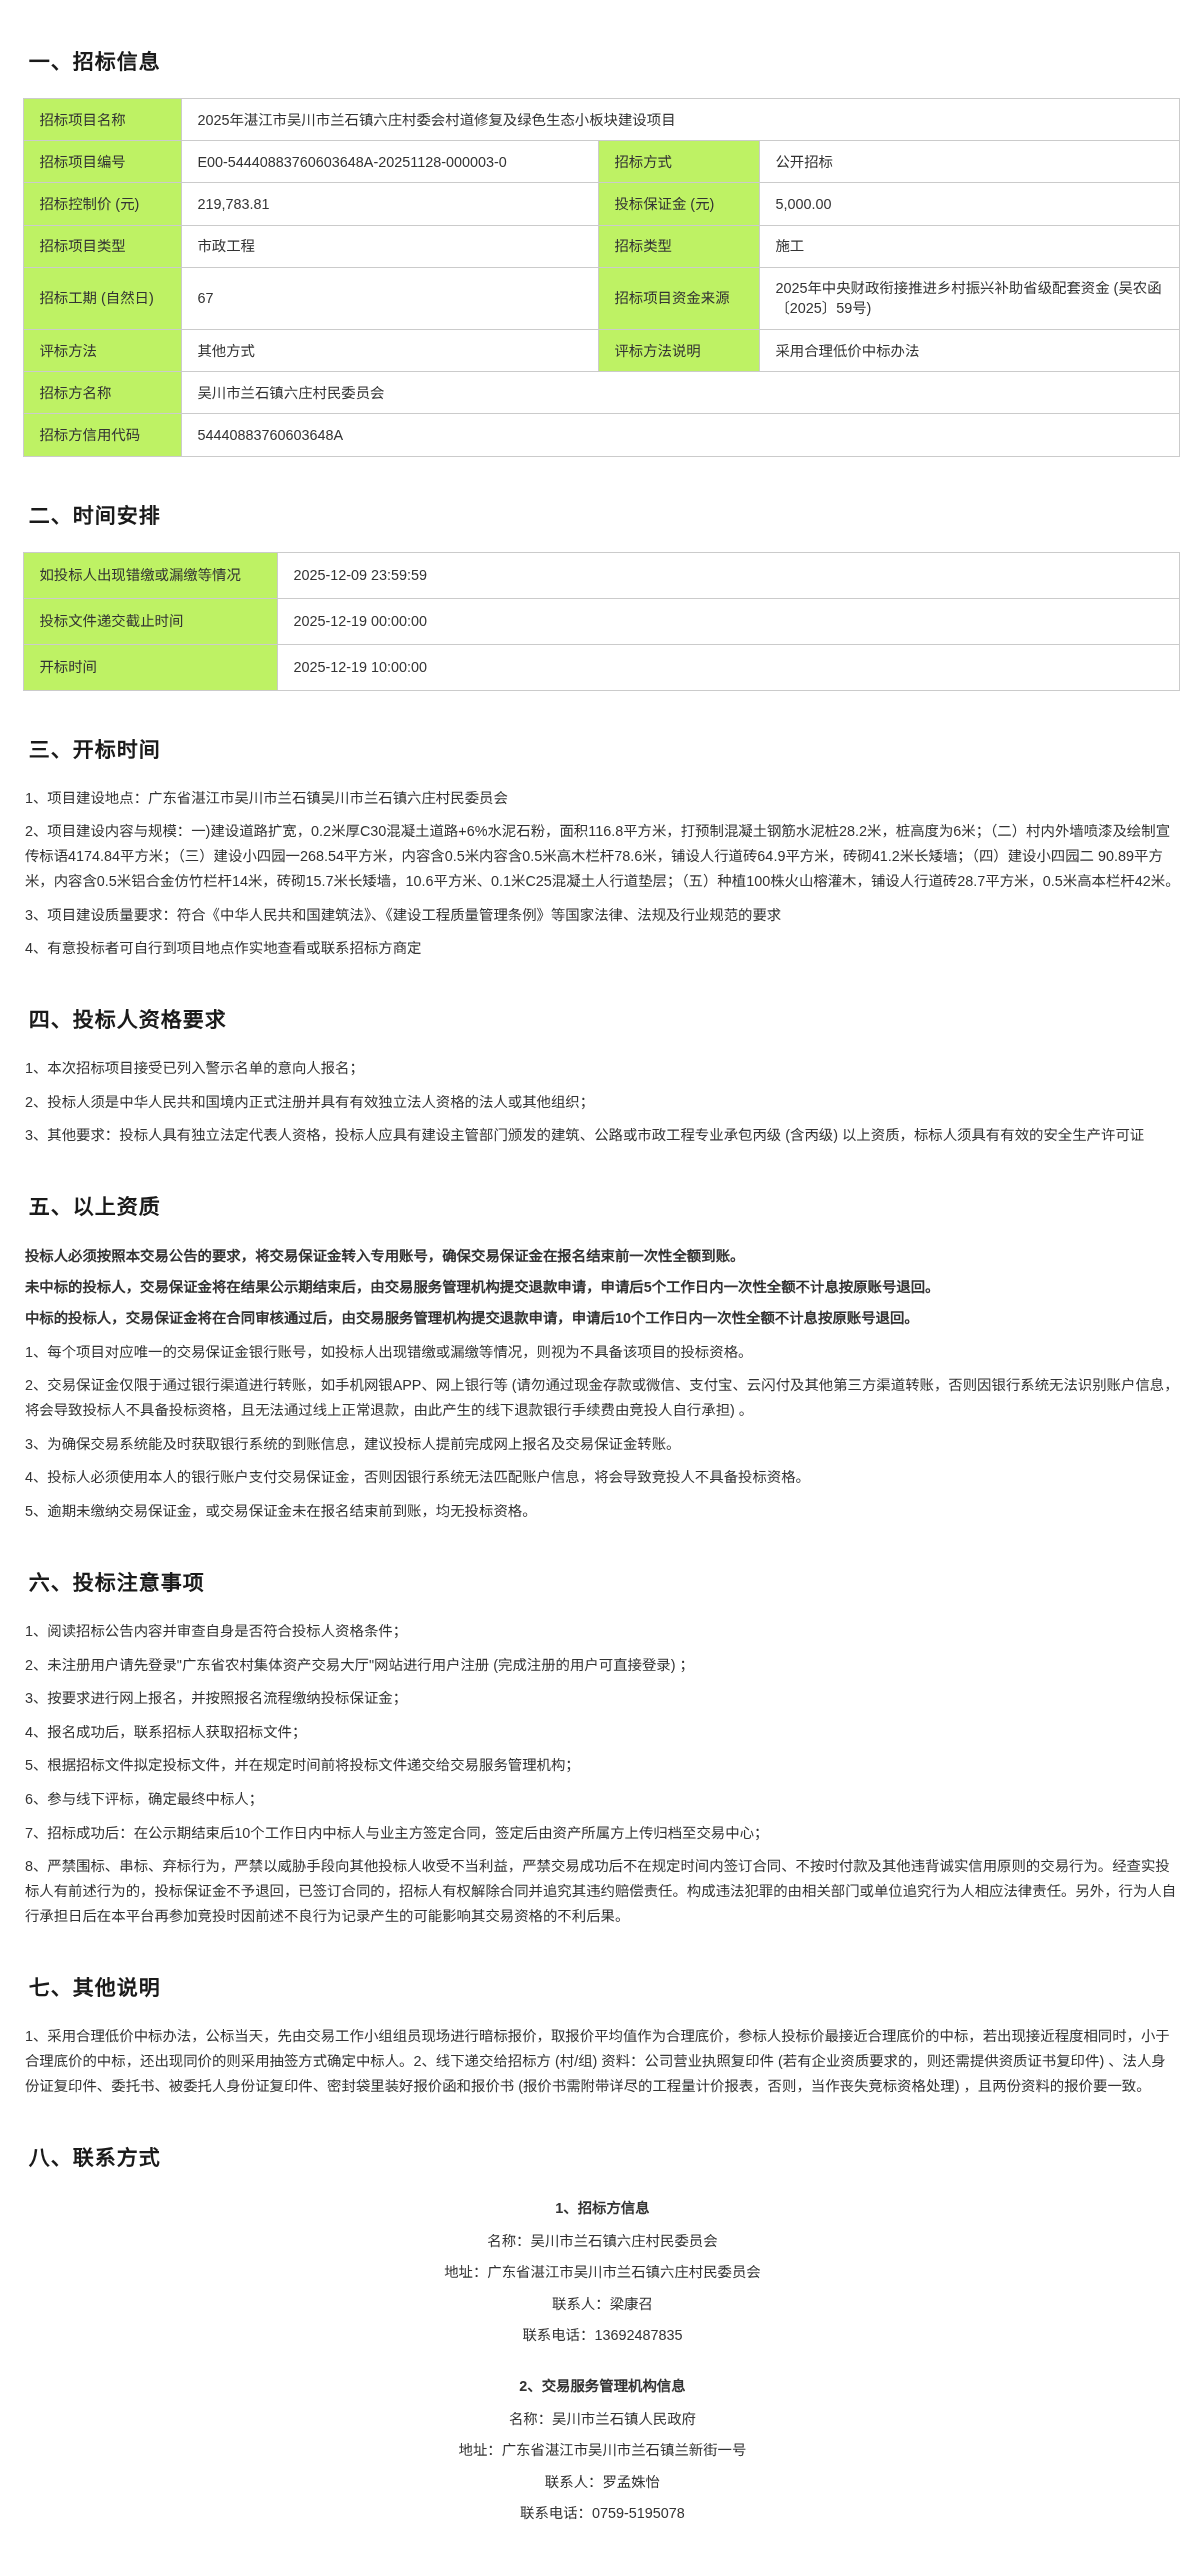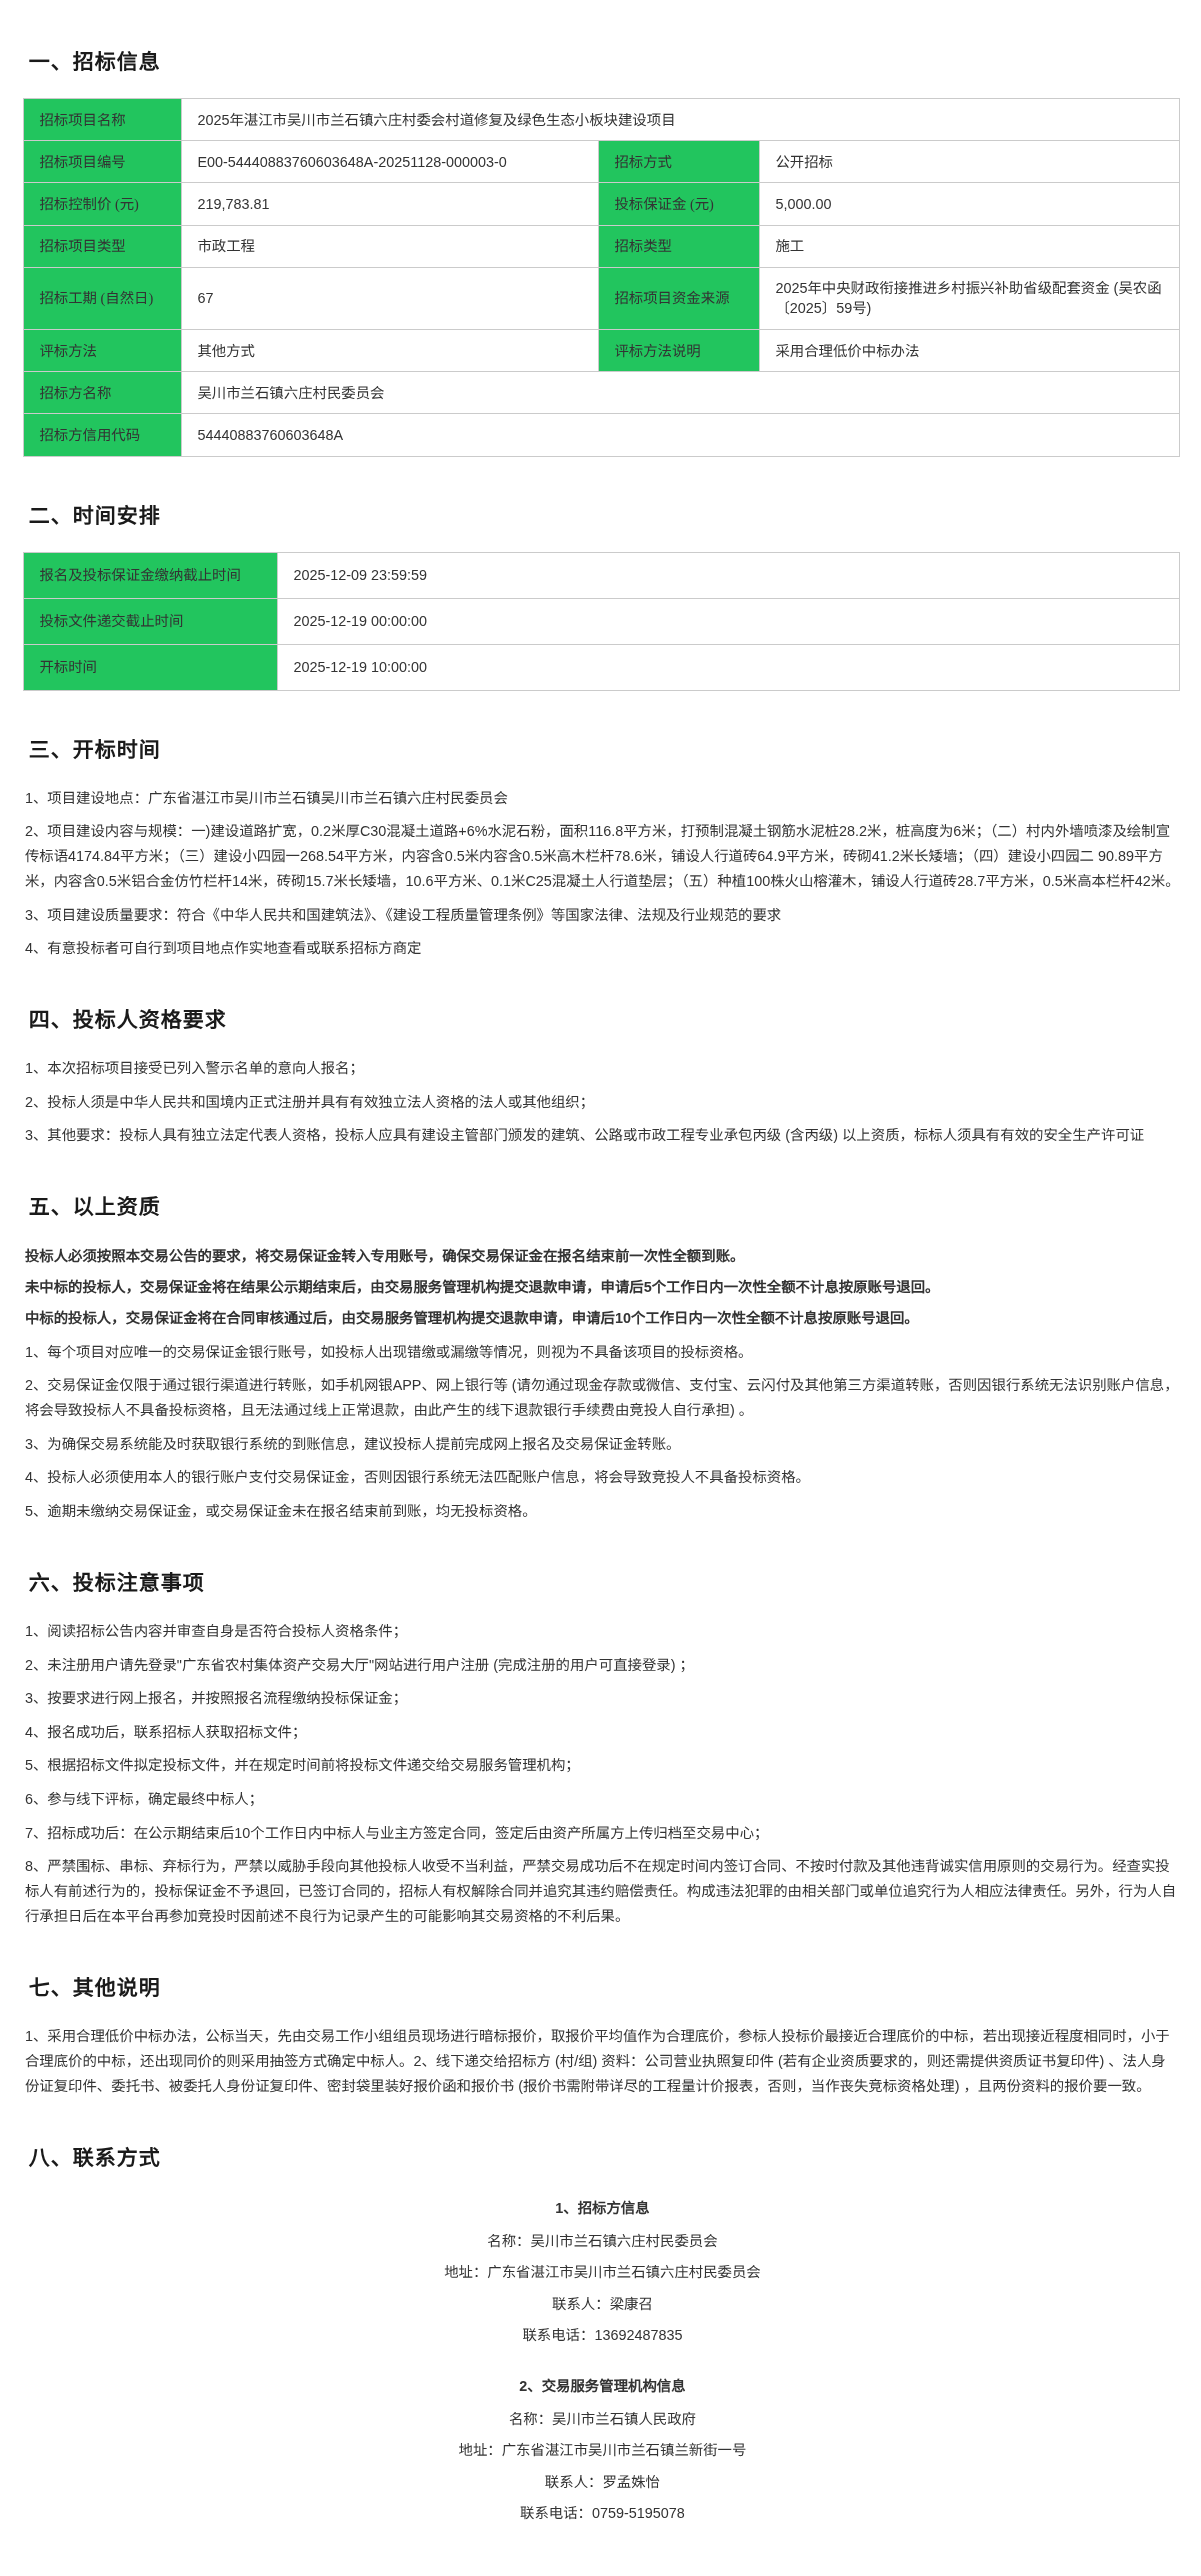--- a/index.html
+++ b/index.html
@@ -32,21 +32,21 @@
   }
   table.info-table td {
     border: 1px solid #cbcbcb;
     padding: 10.6px 15.4px;
     font-size: 14.4px;
     line-height: 20px;
     color: #333;
     word-break: break-all;
     vertical-align: middle;
   }
-  td.lbl { background: #22c55e; color: #333; font-family: Liberation Serif, serif; }
+  td.lbl { background: #bef264; color: #333; }
   table.t1 col.c1 { width: 158px; }
   table.t1 col.c2 { width: 417px; }
   table.t1 col.c3 { width: 161px; }
   table.t2 col.c1 { width: 254px; }
   table.t2 td { padding: 12.5px 15.4px; }
 
   .item {
     font-size: 14.4px;
     line-height: 25px;
     margin: 8.6px 0 8.6px 1.9px;
@@ -133,21 +133,21 @@
 
   <section>
     <h2 class="section-title">二、时间安排</h2>
     <table class="info-table t2">
       <colgroup>
           <col class="c1">
           <col>
         </colgroup>
       <tbody>
         <tr>
-          <td class="lbl">报名及投标保证金缴纳截止时间</td>
+          <td class="lbl">如投标人出现错缴或漏缴等情况</td>
           <td>2025-12-09 23:59:59</td>
         </tr>
         <tr>
           <td class="lbl">投标文件递交截止时间</td>
           <td>2025-12-19 00:00:00</td>
         </tr>
         <tr>
           <td class="lbl">开标时间</td>
           <td>2025-12-19 10:00:00</td>
         </tr>

